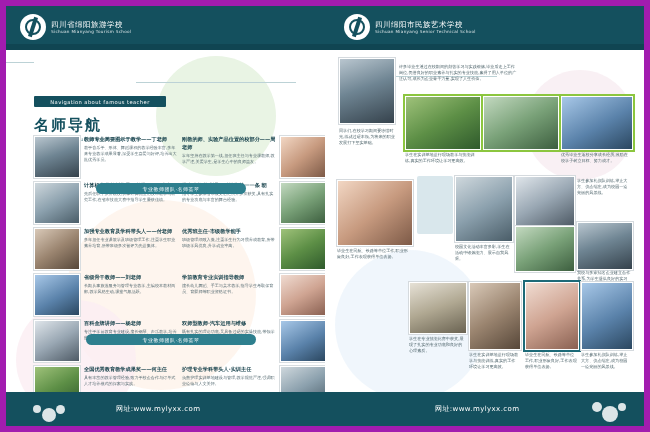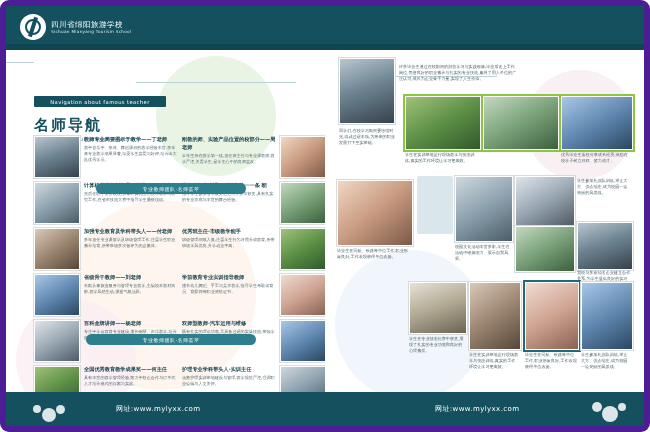--- a/index.html
+++ b/index.html
@@ -1,17 +1,17 @@
 <!DOCTYPE html>
 <html><head>
 <meta charset="utf-8">
 <style>
   html,body{margin:0;padding:0;background:#ffffff;}
   body{width:650px;height:432px;overflow:hidden;font-family:"DejaVu Sans","Liberation Sans",sans-serif;}
-  .page{position:relative;width:650px;height:432px;background:#4c1d95;border-radius:9px;}
+  .page{position:relative;width:650px;height:432px;background:#a21caf;}
 
   
   .spread{position:absolute;left:6px;top:6px;width:638px;height:420px;background:#ffffff;overflow:hidden;}
 
   
   .band{position:absolute;top:0;height:44px;background:#14505e;}
   .band.left{left:0;width:319px;border-right:1px solid #ffffff;}
   .band.right{left:319px;width:319px;}
   .band:after{content:"";position:absolute;left:0;right:0;bottom:0;height:6px;background:#0d3d49;opacity:.55;}
 
@@ -103,20 +103,27 @@
     <div class="band right"></div>
 
     <div class="logo l">
       <div class="mark"></div>
       <div class="txt">
         <div class="cn">四川省绵阳旅游学校</div>
         <div class="en">Sichuan Mianyang Tourism School</div>
       </div>
     </div>
 
+    <div class="logo r">
+      <div class="mark"></div>
+      <div class="txt">
+        <div class="cn">四川绵阳市民族艺术学校</div>
+        <div class="en">Sichuan Mianyang Senior Technical School</div>
+      </div>
+    </div>
 
     <div class="body-left">
       <div class="blob g1"></div>
       <div class="blob g2"></div>
       <div class="blob g3"></div>
 
       <div class="sect-title" style="left:28px;top:18px;">
         <div class="cn">名师导航</div>
         <div class="en">Navigation about famous teacher</div>
         <div class="rule" style="left:-28px;top:-6px;width:28px;"></div>

